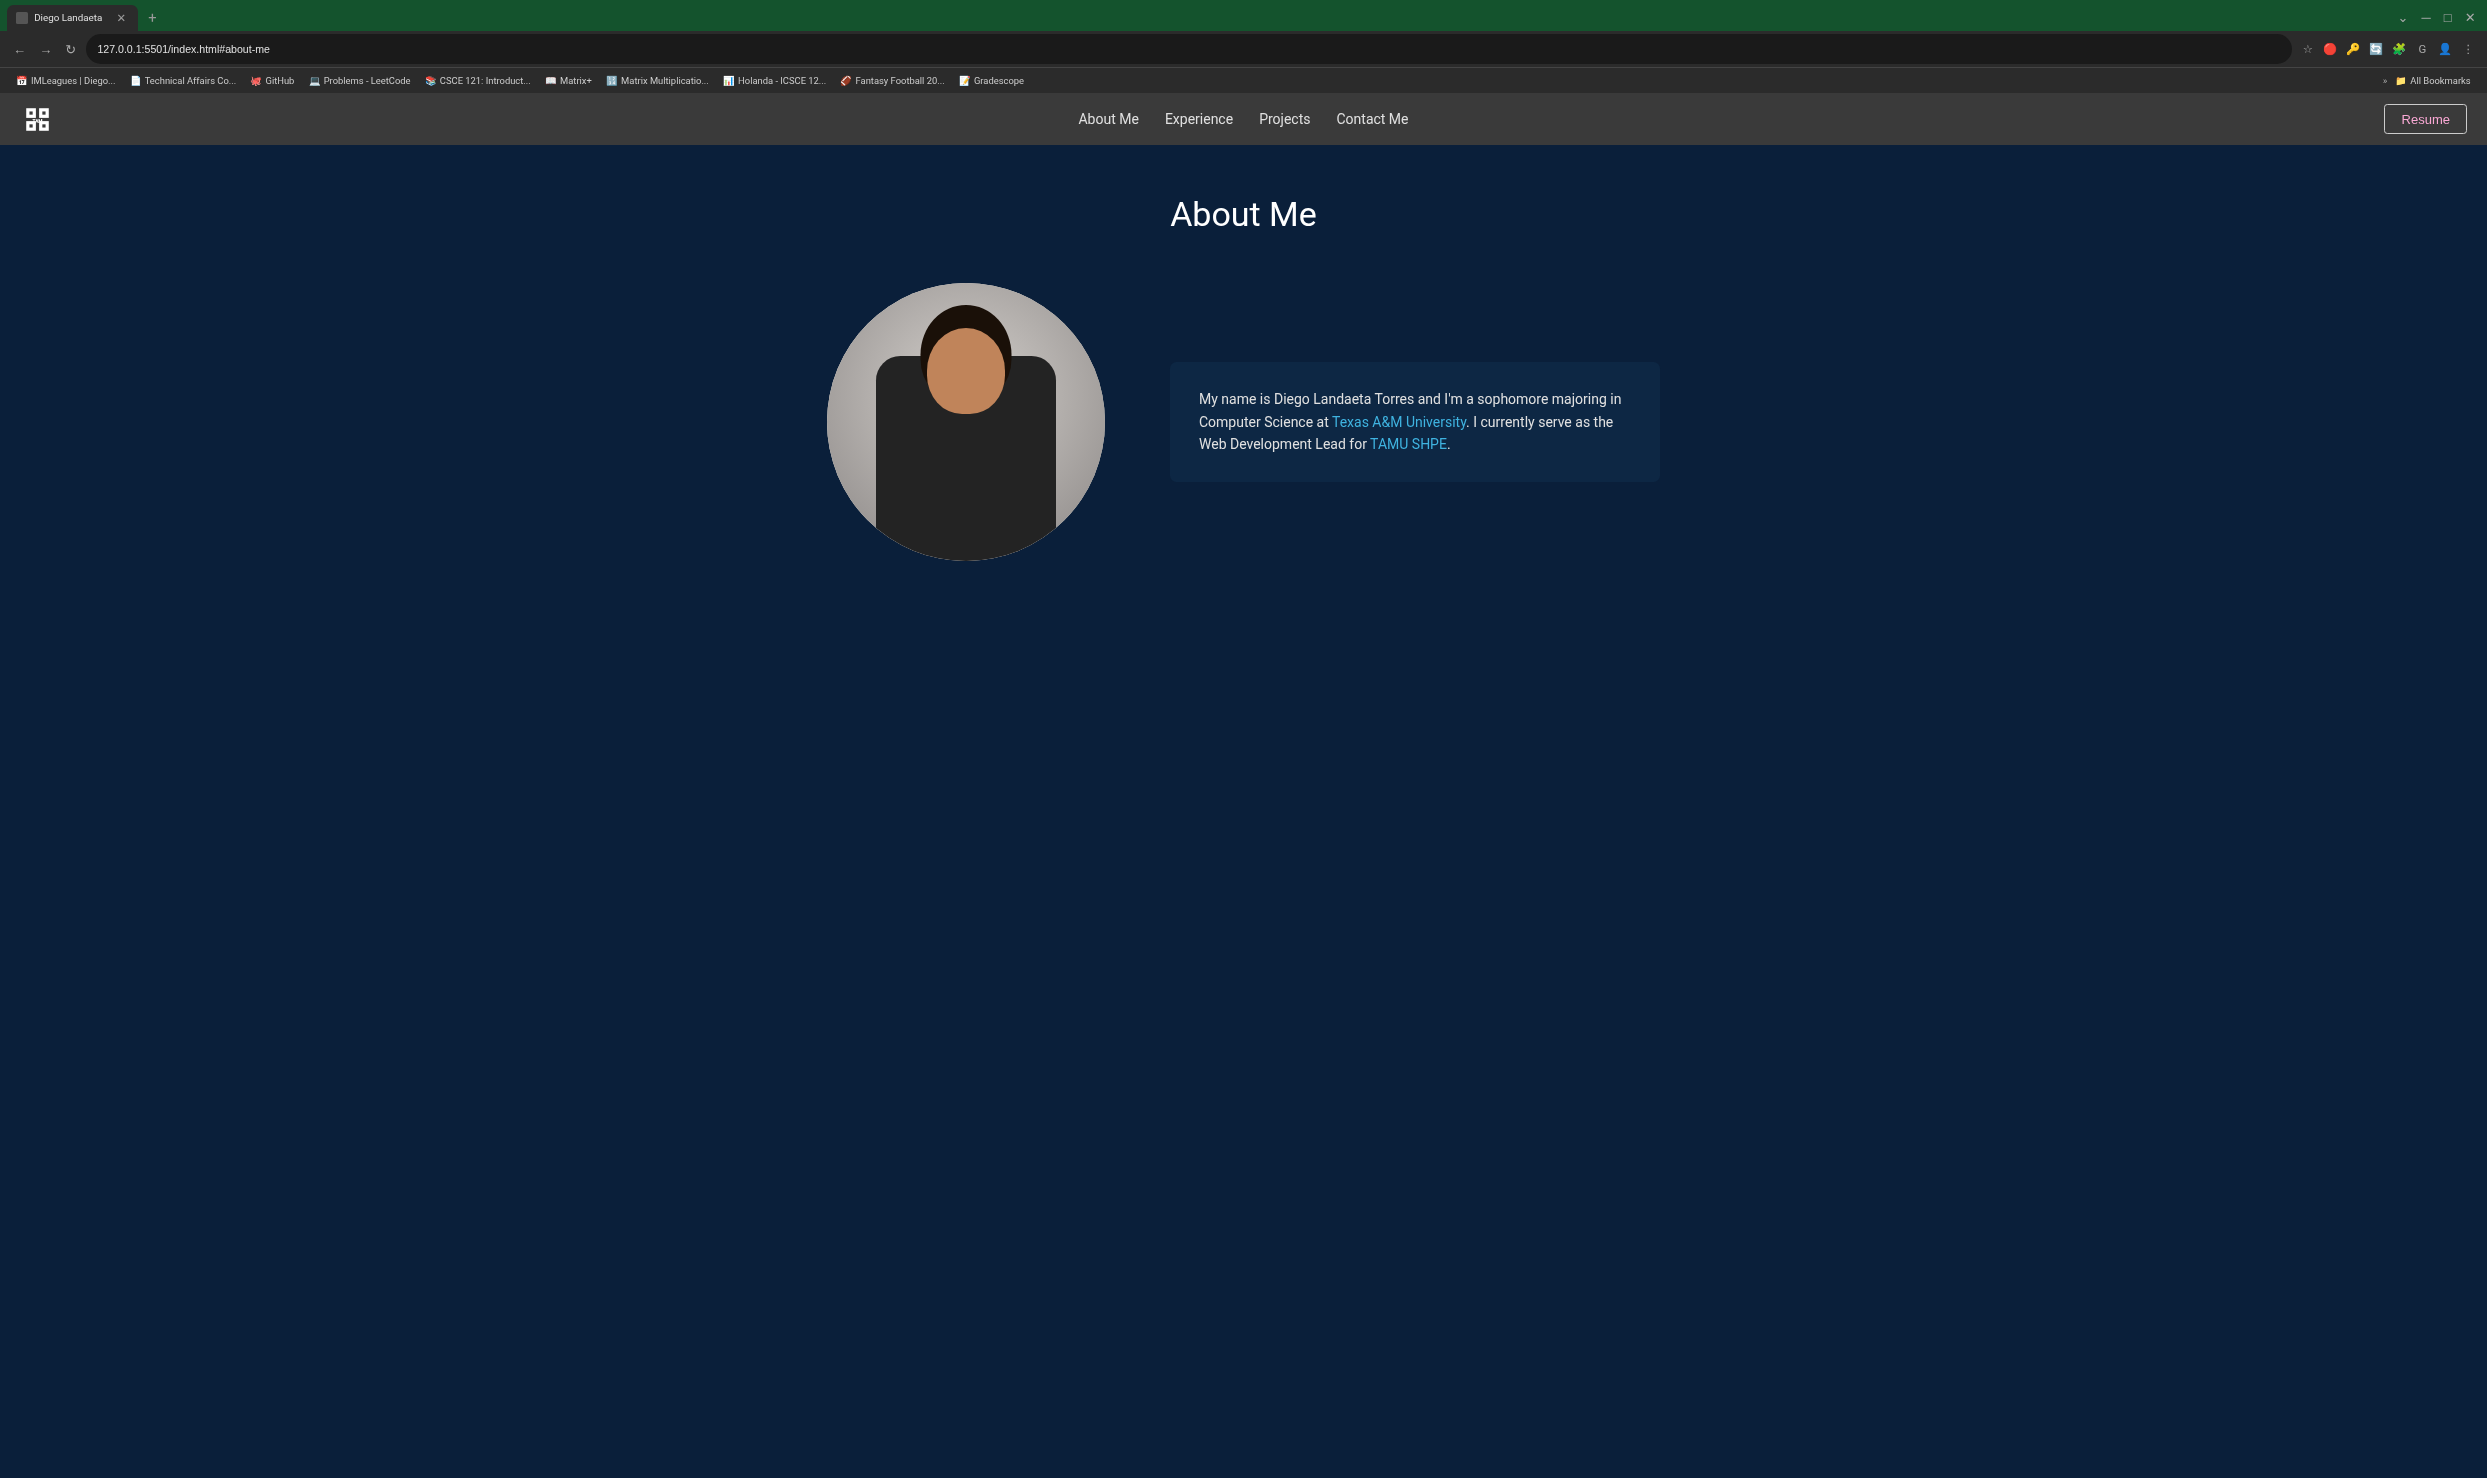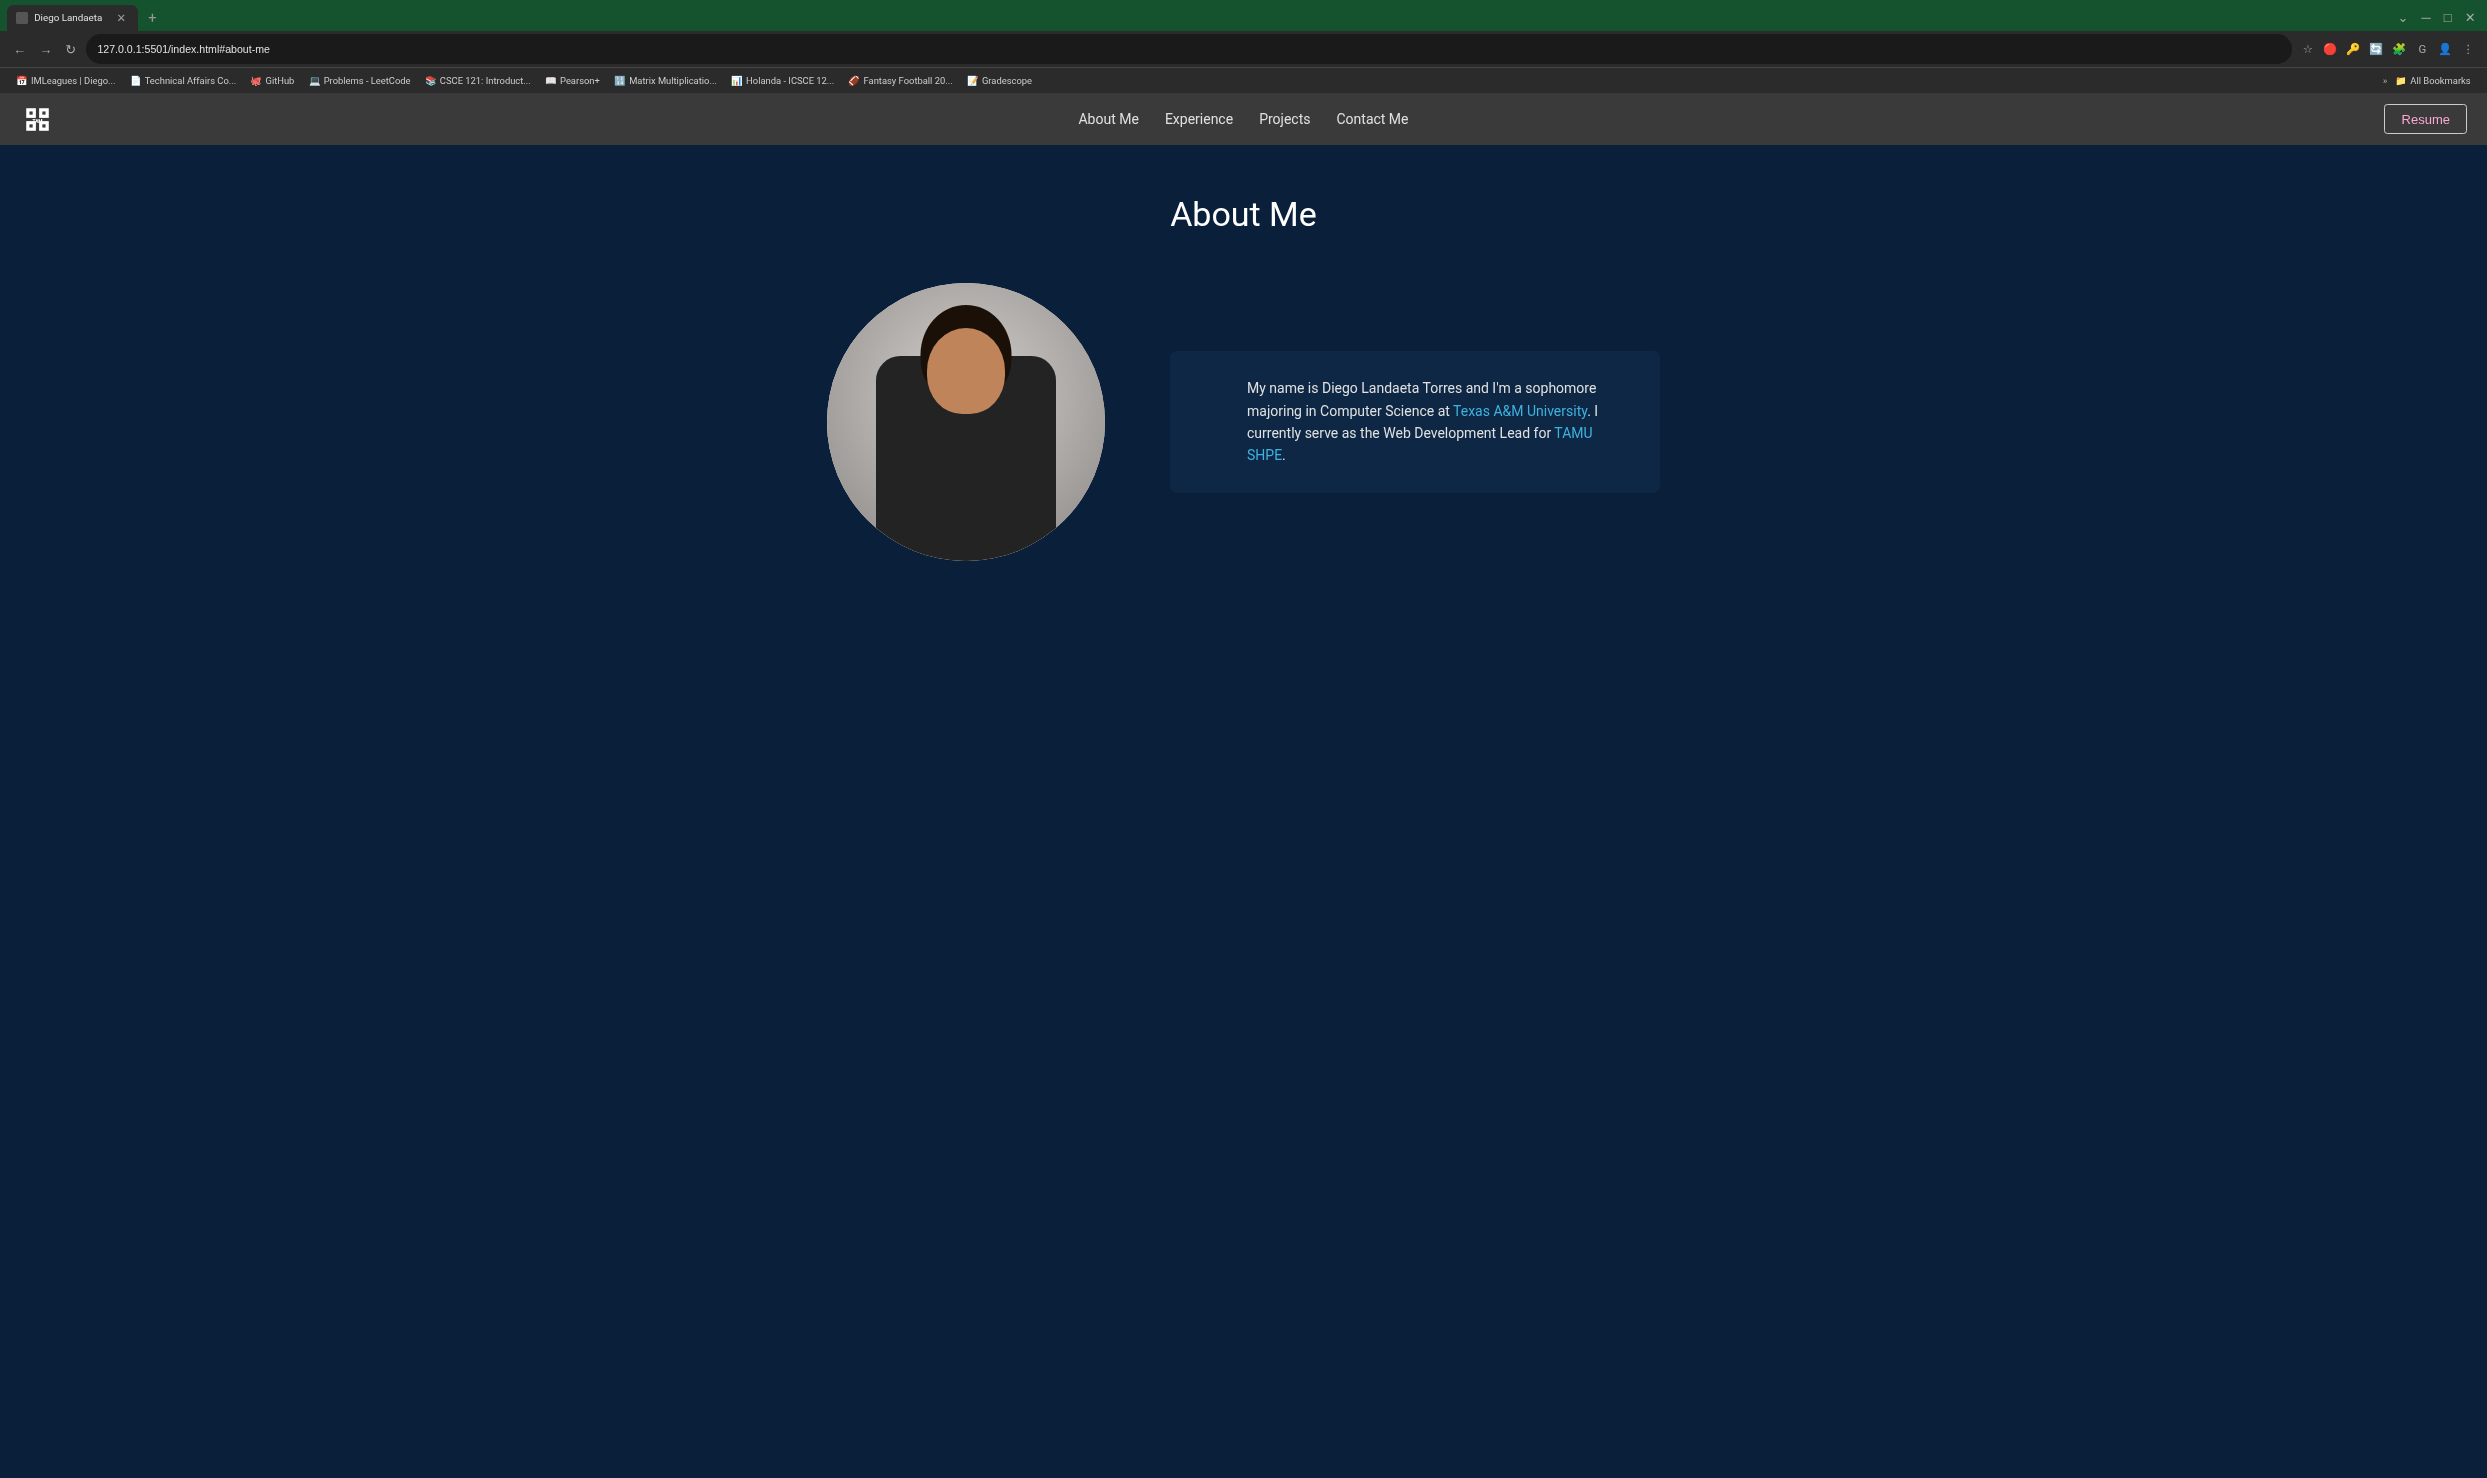--- a/index.html
+++ b/index.html
@@ -253,21 +253,20 @@
       padding: 26px 29px;
       flex: 1;
       max-width: 507px;
     }
 
     .about-paragraph {
       font-size: 14px;
       line-height: 1.6;
       color: #e0e0e0;
       margin-bottom: 19.6px;
-      margin-left: 48px;
     }
 
     .about-paragraph:last-child {
       margin-bottom: 0;
     }
 
     .highlight-link {
       color: #3fb3e0;
       text-decoration: none;
     }
@@ -376,21 +375,21 @@
     <div class="bookmark-item">
       <span class="bookmark-favicon">💻</span>
       <span>Problems - LeetCode</span>
     </div>
     <div class="bookmark-item">
       <span class="bookmark-favicon">📚</span>
       <span>CSCE 121: Introduct...</span>
     </div>
     <div class="bookmark-item">
       <span class="bookmark-favicon">📖</span>
-      <span>Pearson+</span>
+      <span>Matrix+</span>
     </div>
     <div class="bookmark-item">
       <span class="bookmark-favicon">🔢</span>
       <span>Matrix Multiplicatio...</span>
     </div>
     <div class="bookmark-item">
       <span class="bookmark-favicon">📊</span>
       <span>Holanda - ICSCE 12...</span>
     </div>
     <div class="bookmark-item">

